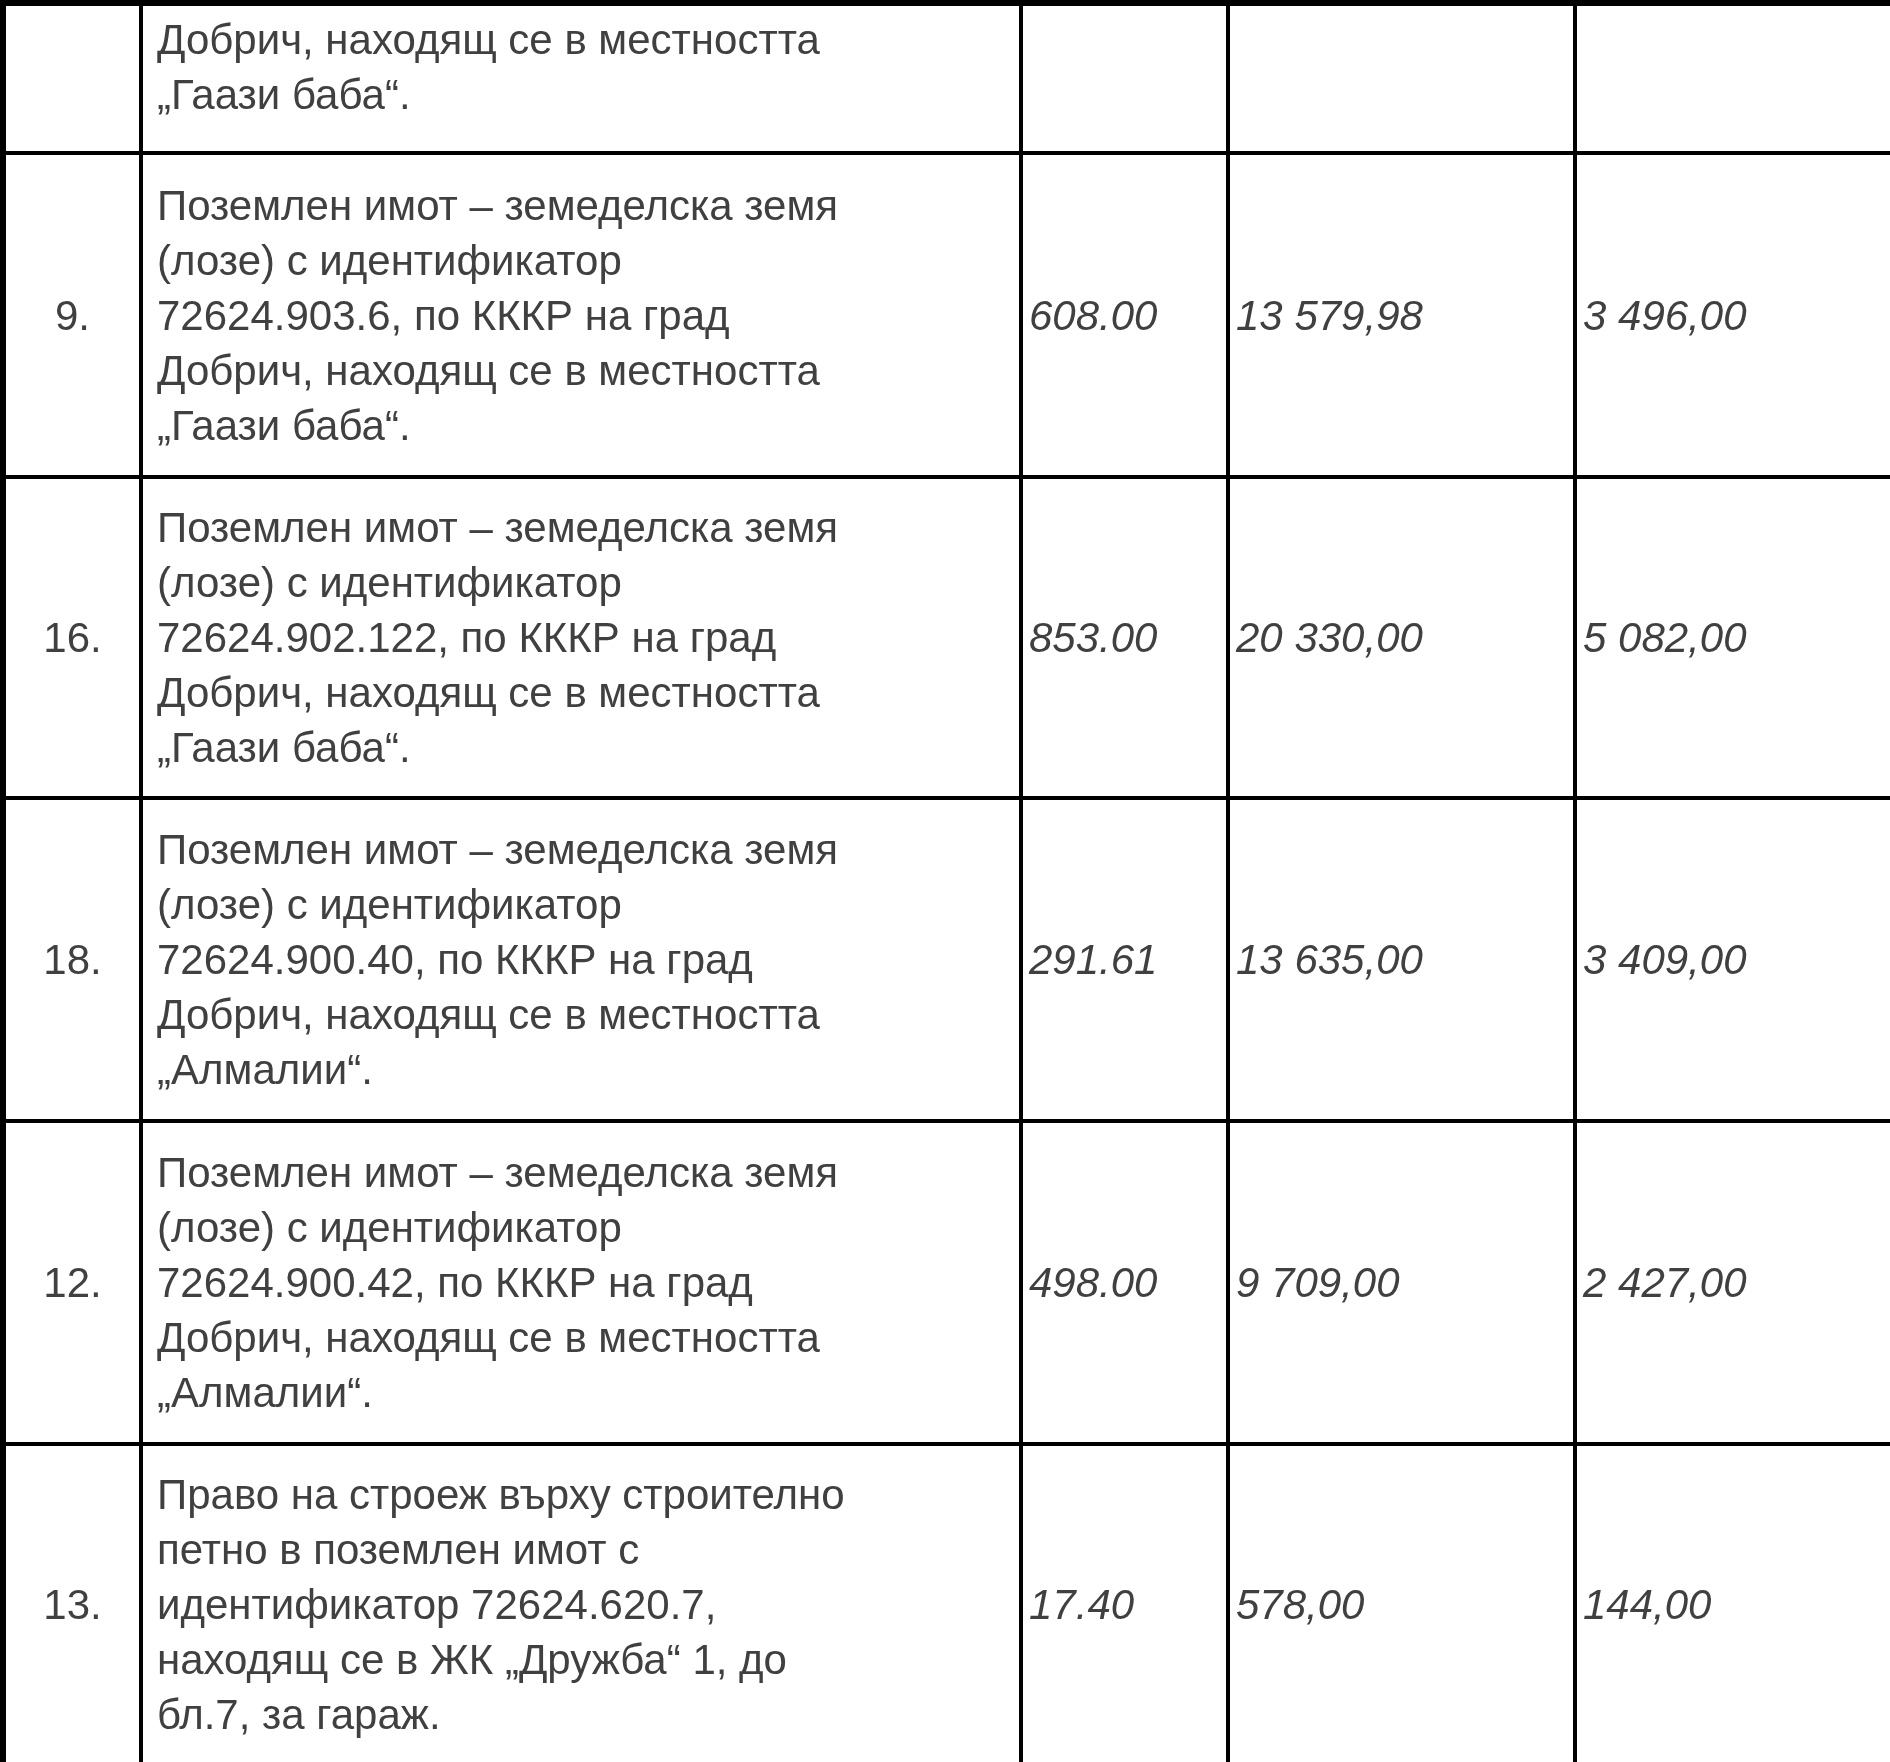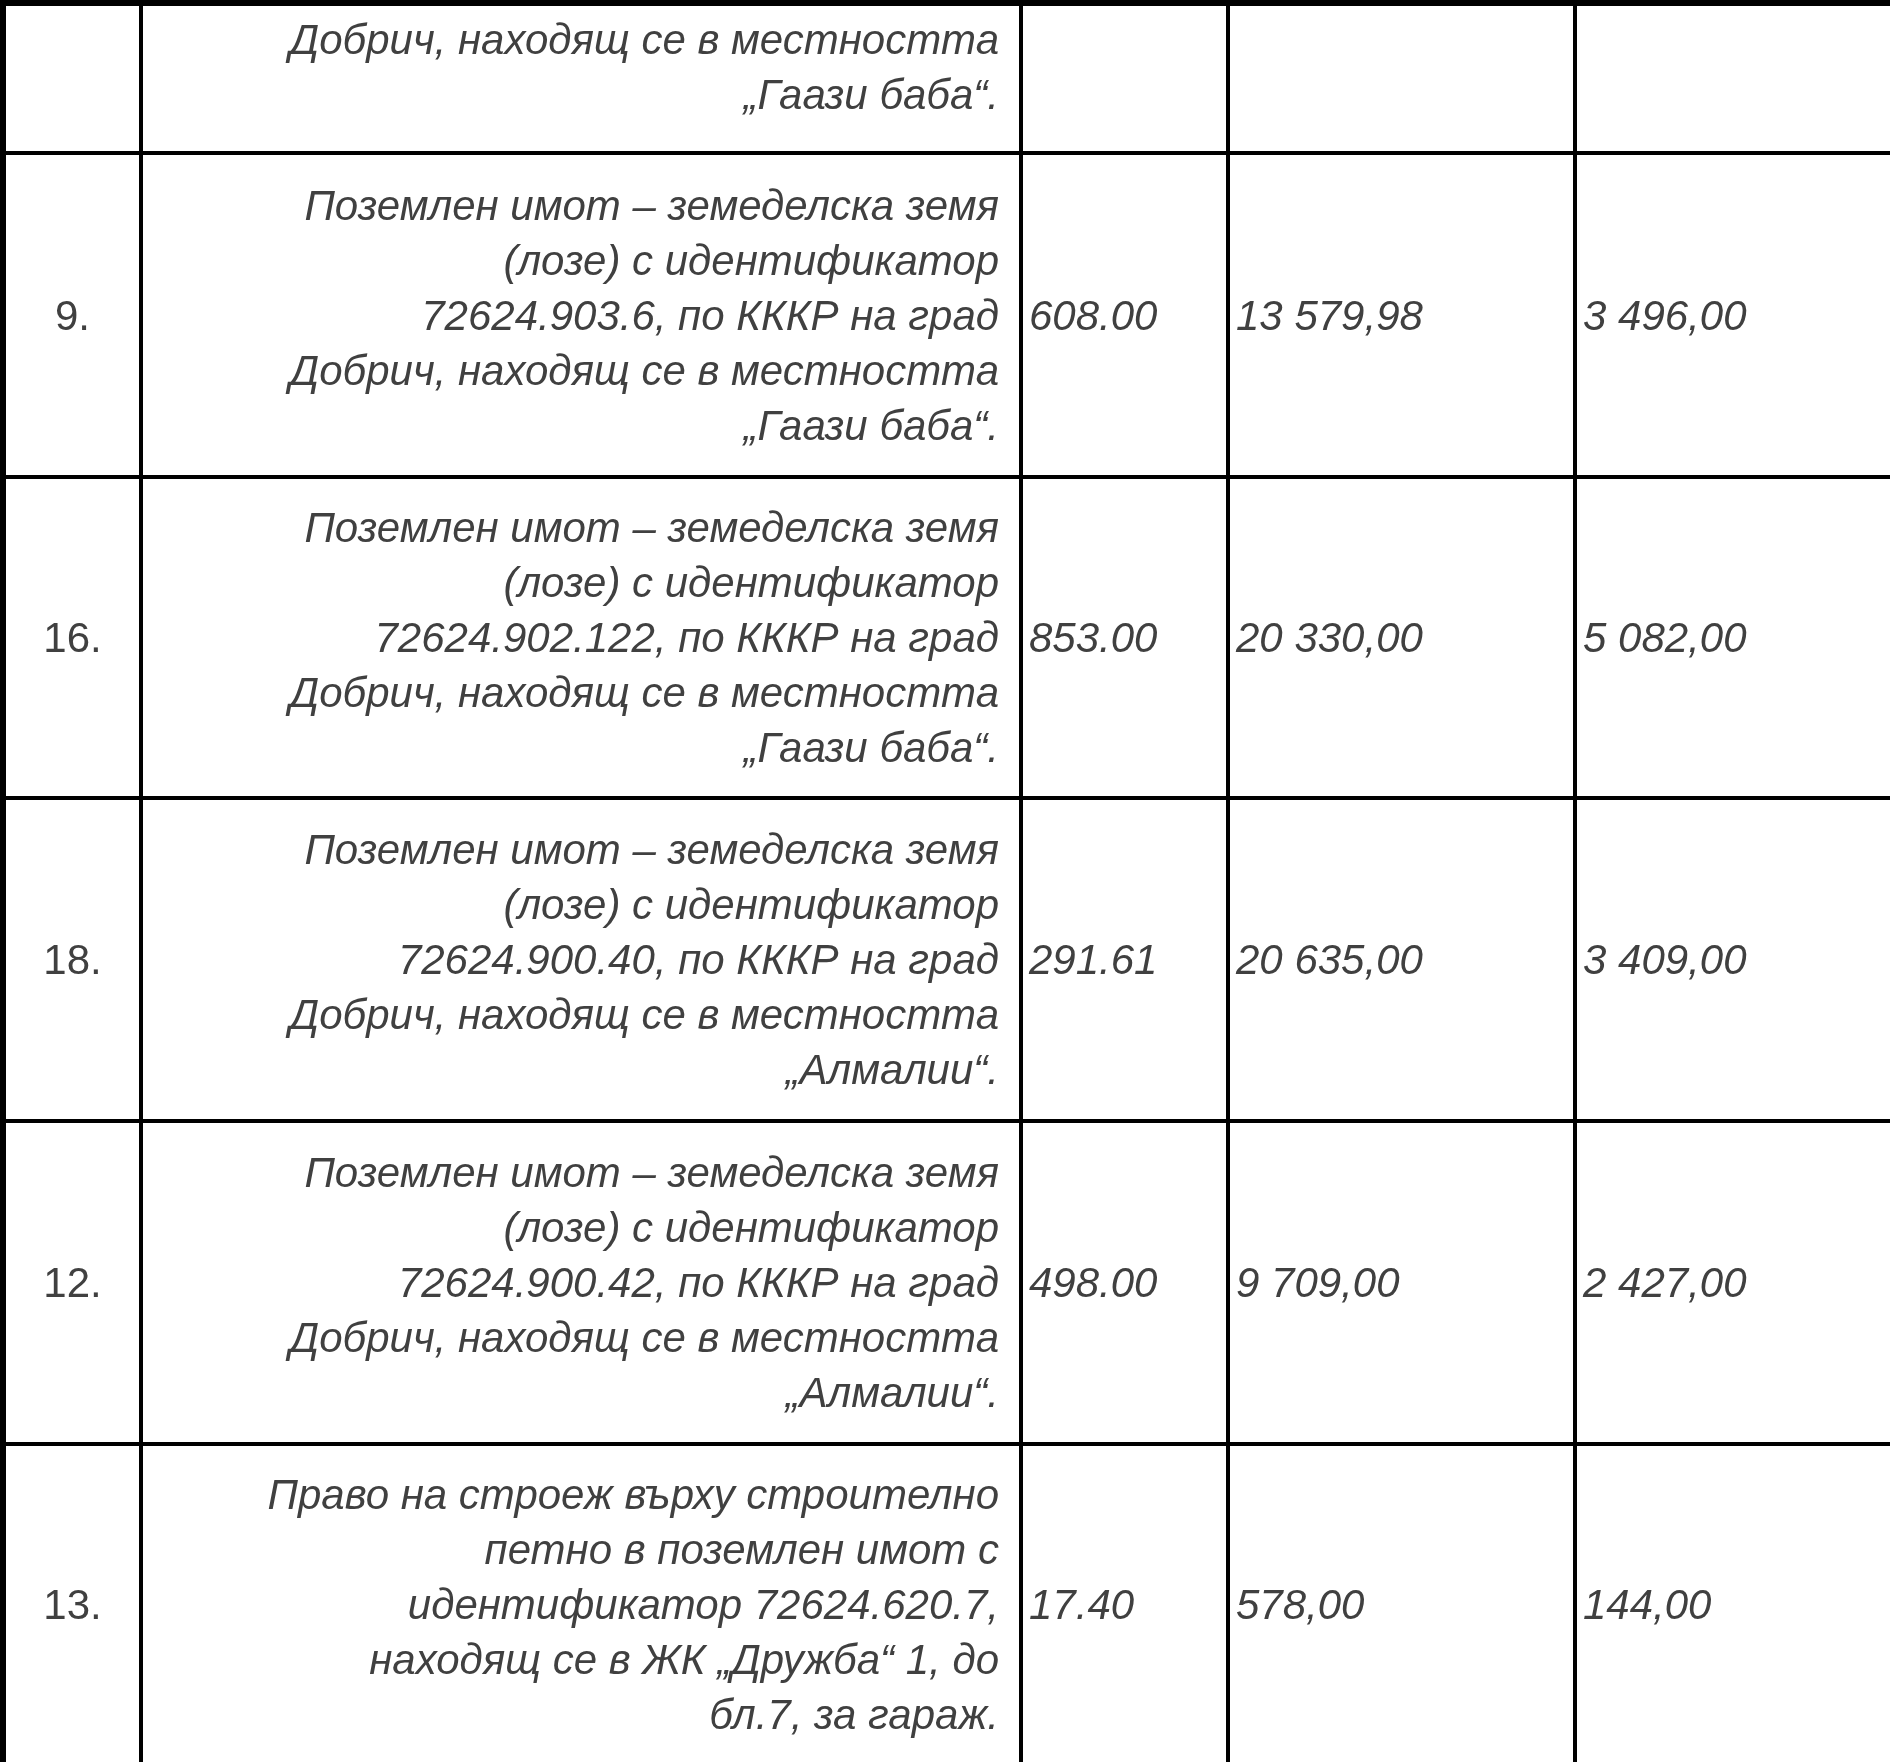--- a/index.html
+++ b/index.html
@@ -27,25 +27,24 @@
     line-height: 55px;
     overflow: hidden;
     background: #ffffff;
   }
   td.c-num {
     text-align: center;
     vertical-align: middle;
     padding: 0 4px;
   }
   td.c-desc {
-    text-align: right;
+    text-align: left;
     vertical-align: middle;
     padding: 12px 20px 12px 14px;
     white-space: pre-line;
-    font-style: italic;
   }
   td.c-desc.cont {
     vertical-align: top;
     padding-top: 6px;
   }
   td.c-val {
     text-align: left;
     vertical-align: middle;
     padding: 0 6px;
     font-style: italic;
@@ -101,21 +100,21 @@
         <td class="c-val">5 082,00</td>
       </tr>
       <tr class="r3">
         <td class="c-num">18.</td>
         <td class="c-desc">Поземлен имот – земеделска земя
 (лозе) с идентификатор
 72624.900.40, по КККР на град
 Добрич, находящ се в местността
 „Алмалии“.</td>
         <td class="c-val">291.61</td>
-        <td class="c-val">20 635,00</td>
+        <td class="c-val">13 635,00</td>
         <td class="c-val">3 409,00</td>
       </tr>
       <tr class="r4">
         <td class="c-num">12.</td>
         <td class="c-desc">Поземлен имот – земеделска земя
 (лозе) с идентификатор
 72624.900.42, по КККР на град
 Добрич, находящ се в местността
 „Алмалии“.</td>
         <td class="c-val">498.00</td>

